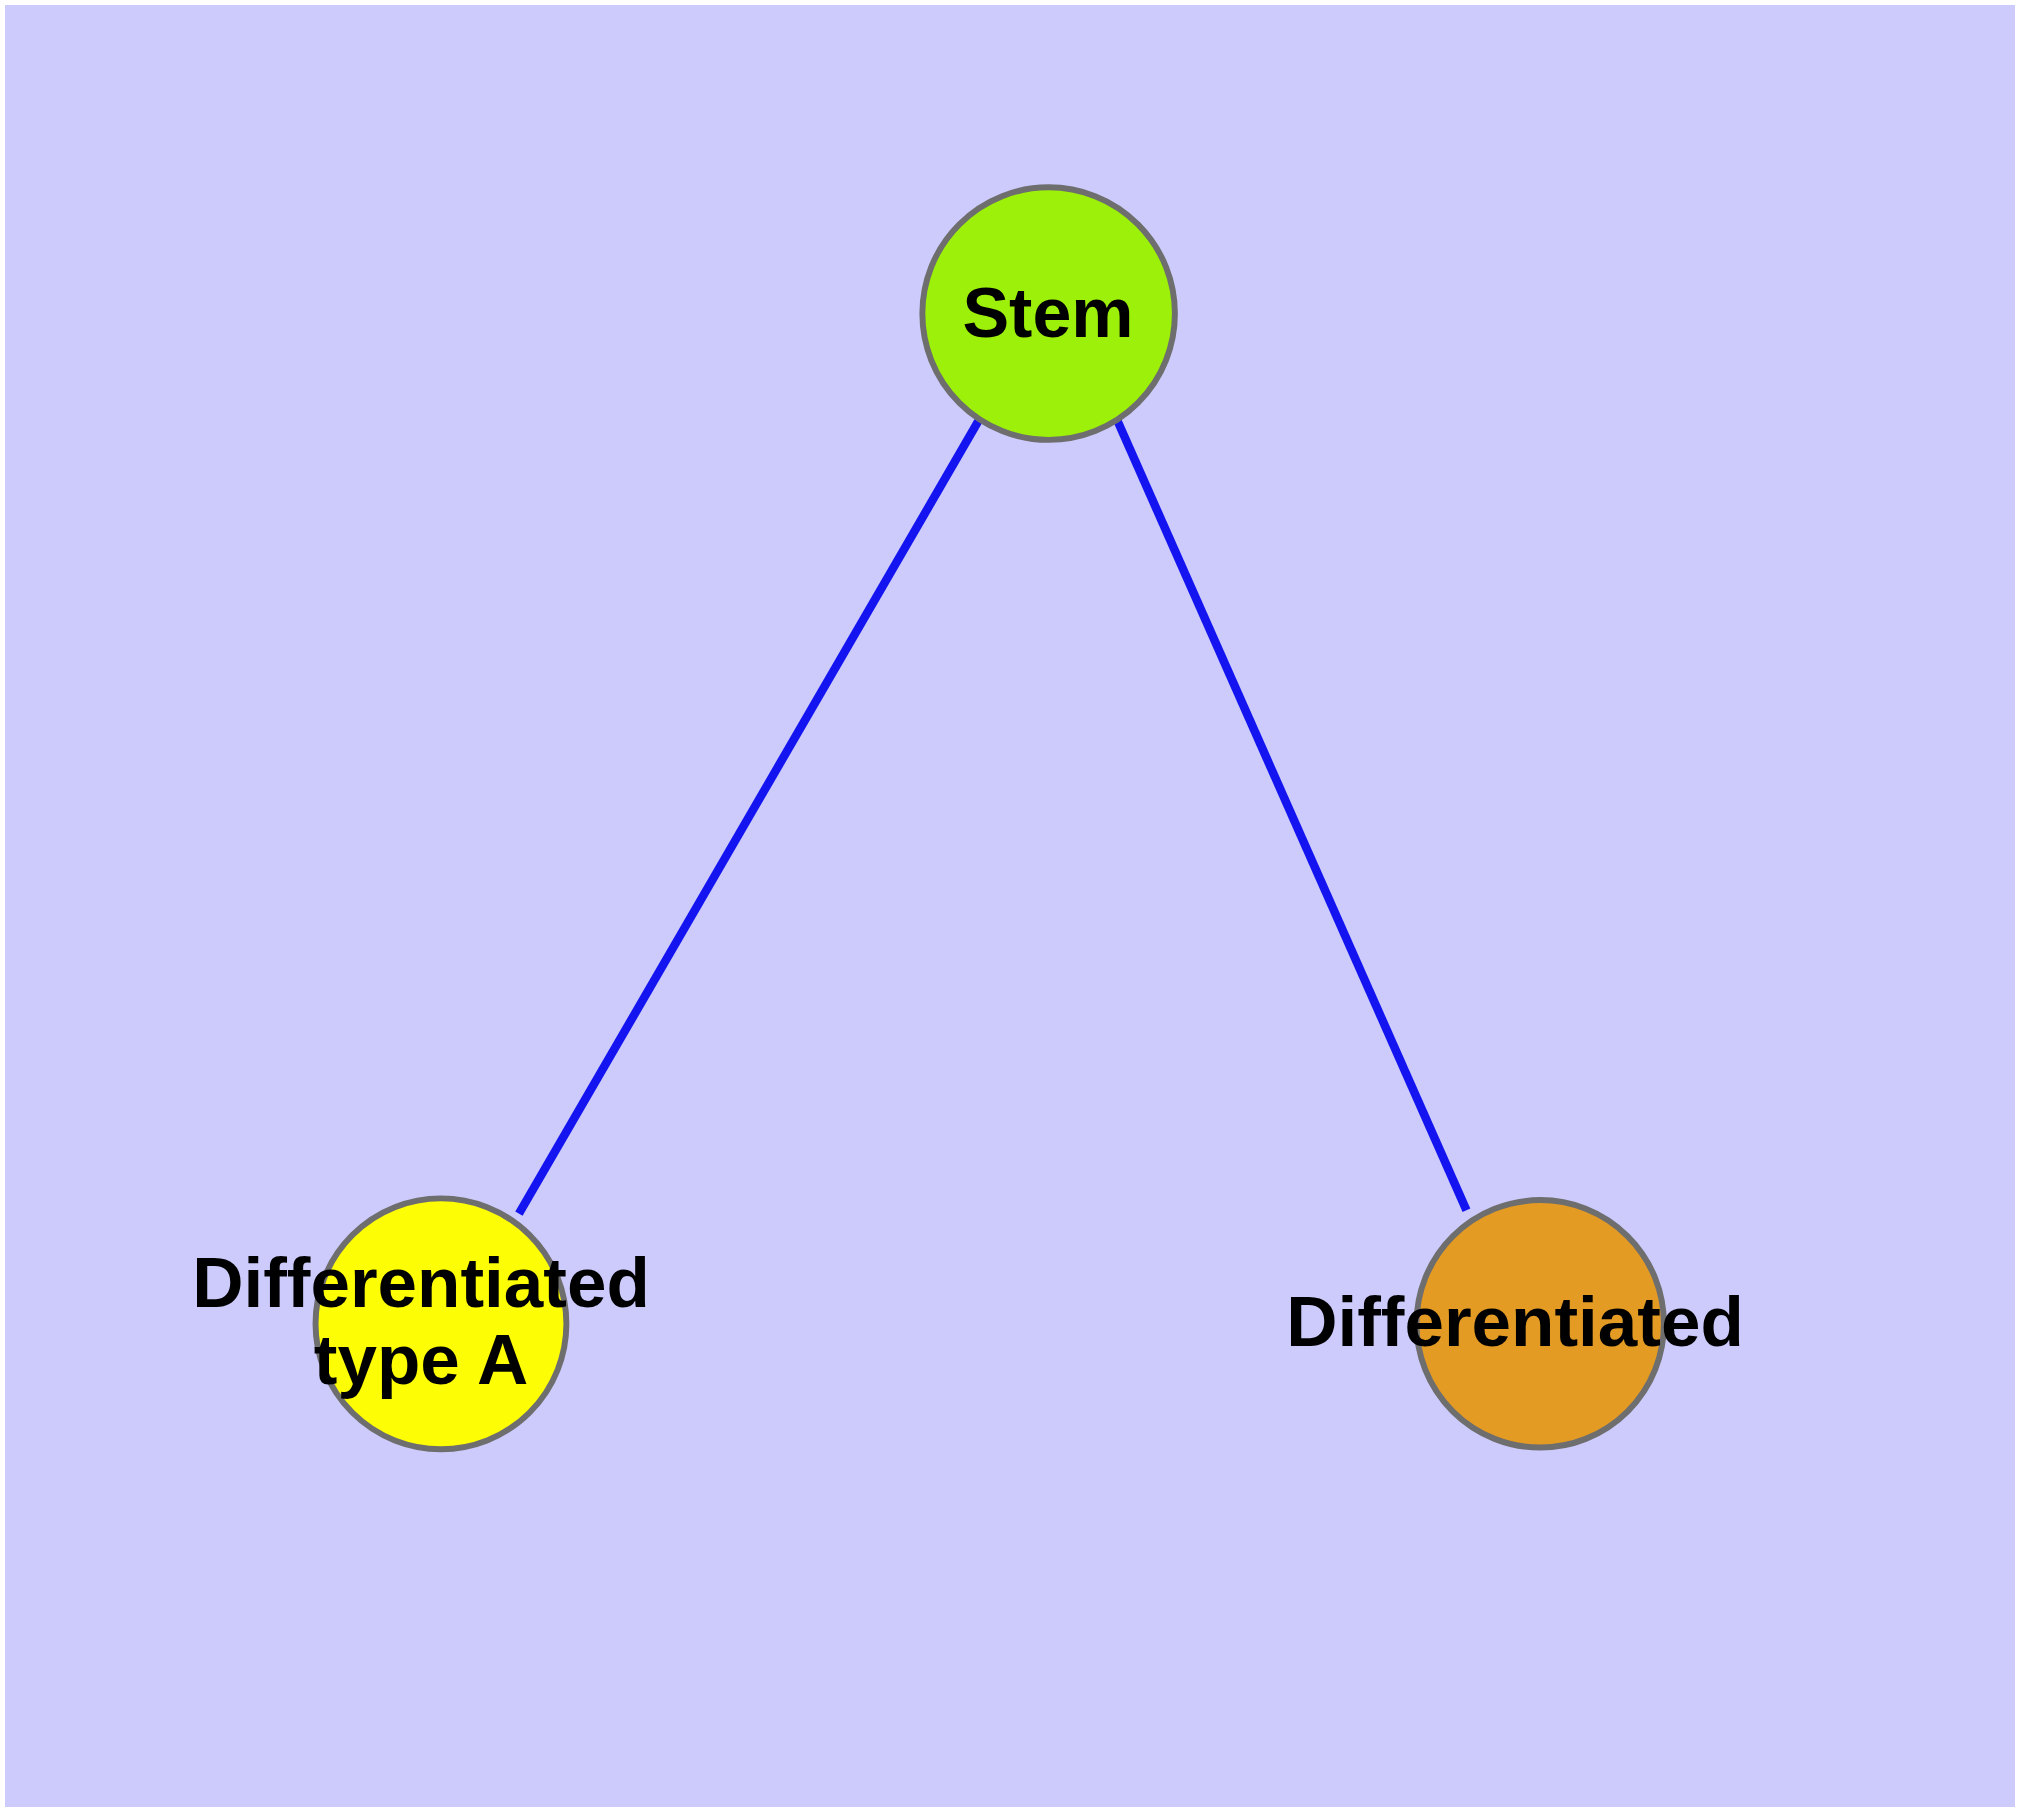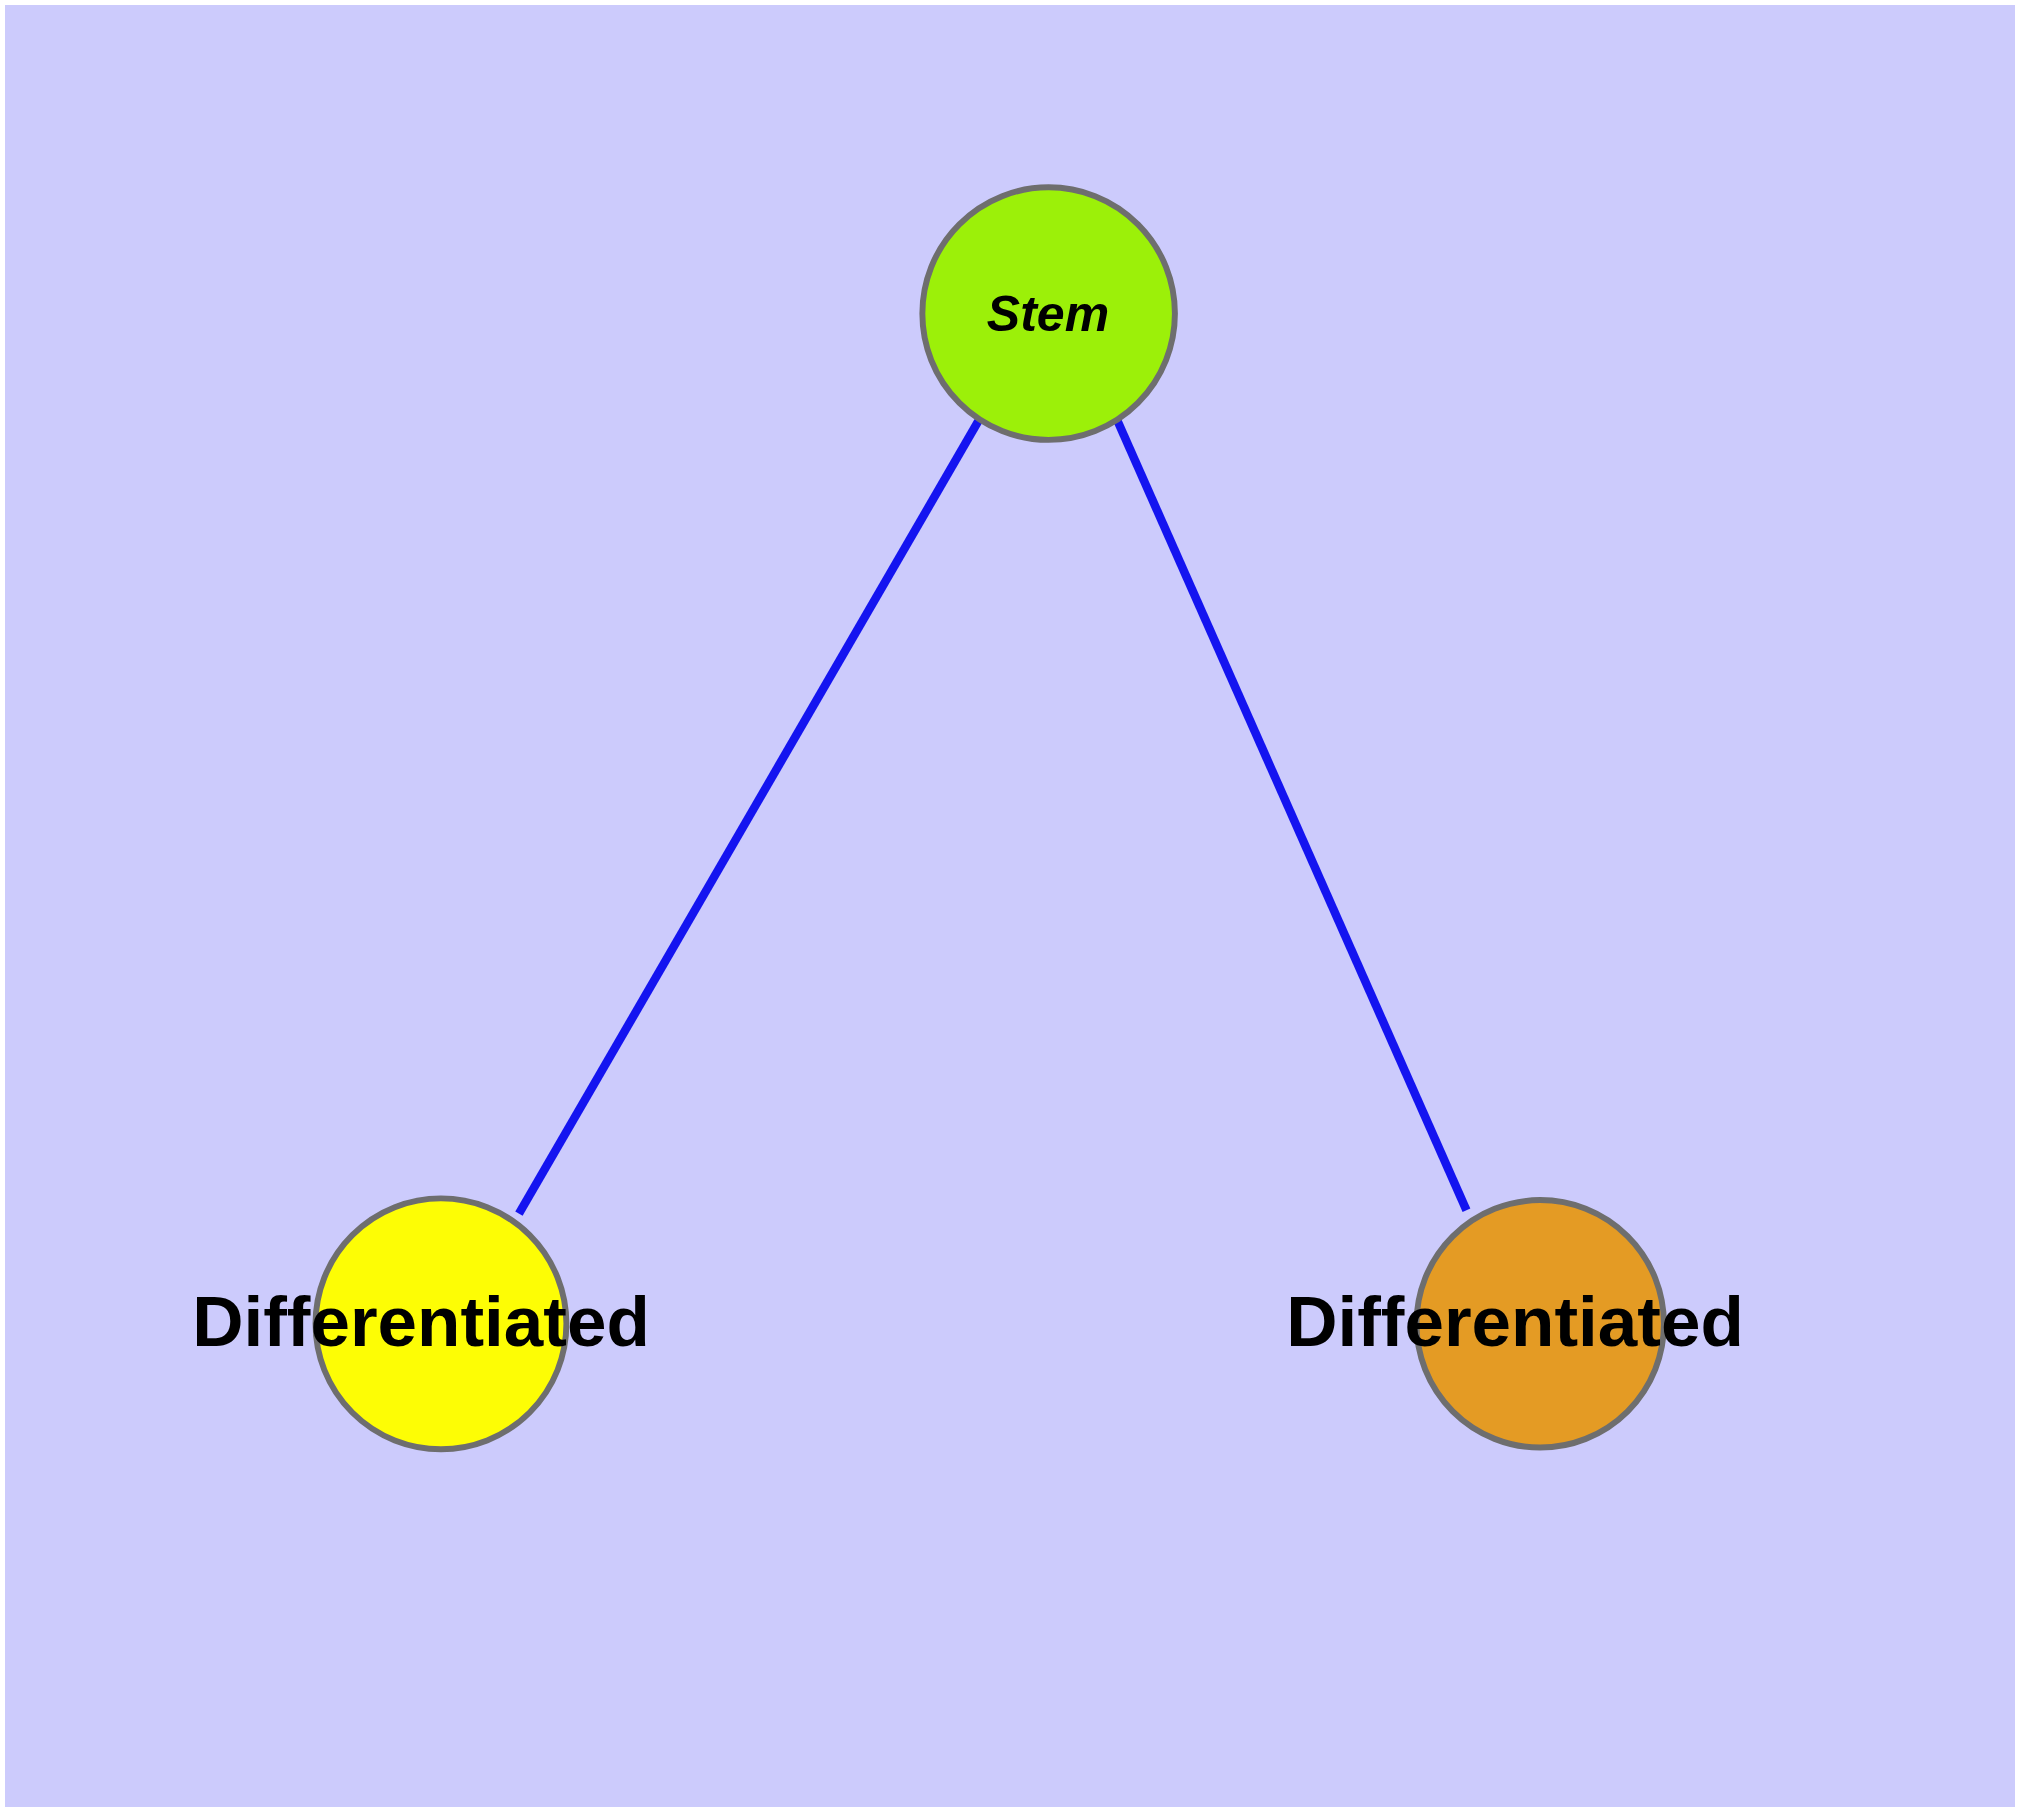--- a/index.html
+++ b/index.html
@@ -35,25 +35,24 @@
     position: absolute;
     text-align: center;
     color: #000000;
     font-weight: bold;
     line-height: 1.08;
     white-space: pre;
     pointer-events: none;
     font-family: "Liberation Sans", sans-serif;
   }
   #label-stem {
-    font-size: 50px;
+    font-size: 70px;
     left: 1048px;
     top: 314px;
     transform: translate(-50%, -50%);
-    font-style: italic;
   }
   #label-diffa {
     font-size: 71px;
     left: 421px;
     top: 1322px;
     transform: translate(-50%, -50%);
   }
   #label-diffb {
     font-size: 71px;
     left: 1515px;
@@ -74,17 +73,17 @@
     </g>
     <g>
       <circle cx="1237" cy="370" r="149" fill="#9cf009" stroke="#6e6e6e" stroke-width="7"></circle>
       <circle cx="520" cy="1562" r="148" fill="#fdfd05" stroke="#6e6e6e" stroke-width="7"></circle>
       <circle cx="1817" cy="1562" r="146" fill="#e49b24" stroke="#6e6e6e" stroke-width="7"></circle>
     </g>
   </svg>
 
   <div class="node-label" id="label-stem">Stem</div>
 
-  <div class="node-label" id="label-diffa"><span>Differentiated</span><br></div>
+  <div class="node-label" id="label-diffa"><span>Differentiated</span><br><span>type A</span></div>
 
   <div class="node-label" id="label-diffb"><span>Differentiated</span><br></div>
 </div>
 
 
 </body></html>

